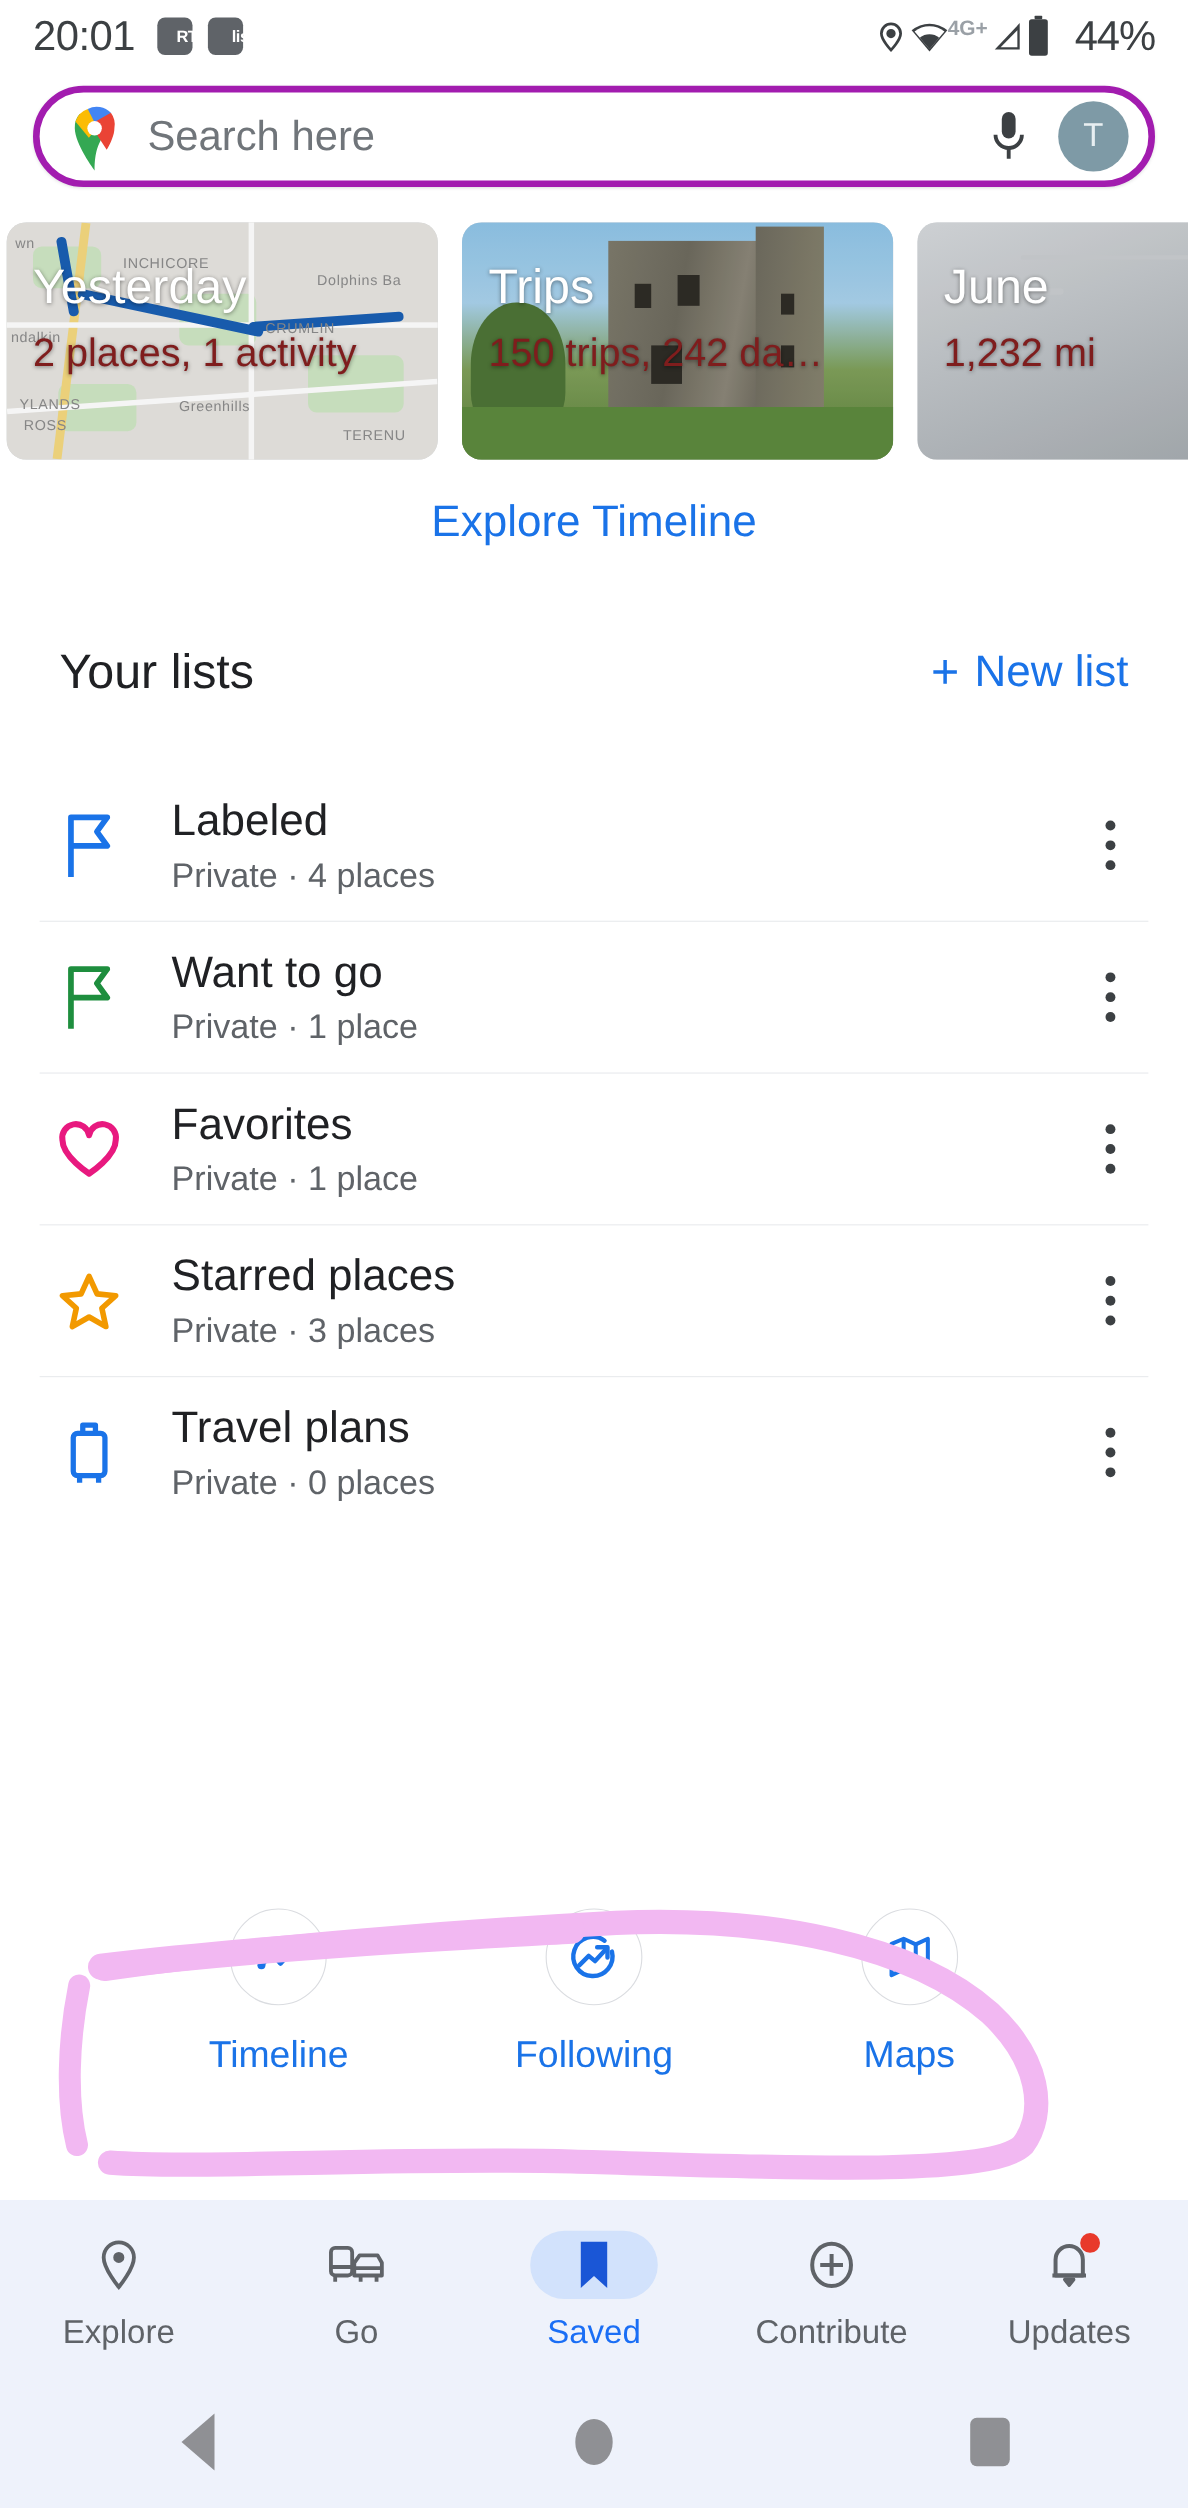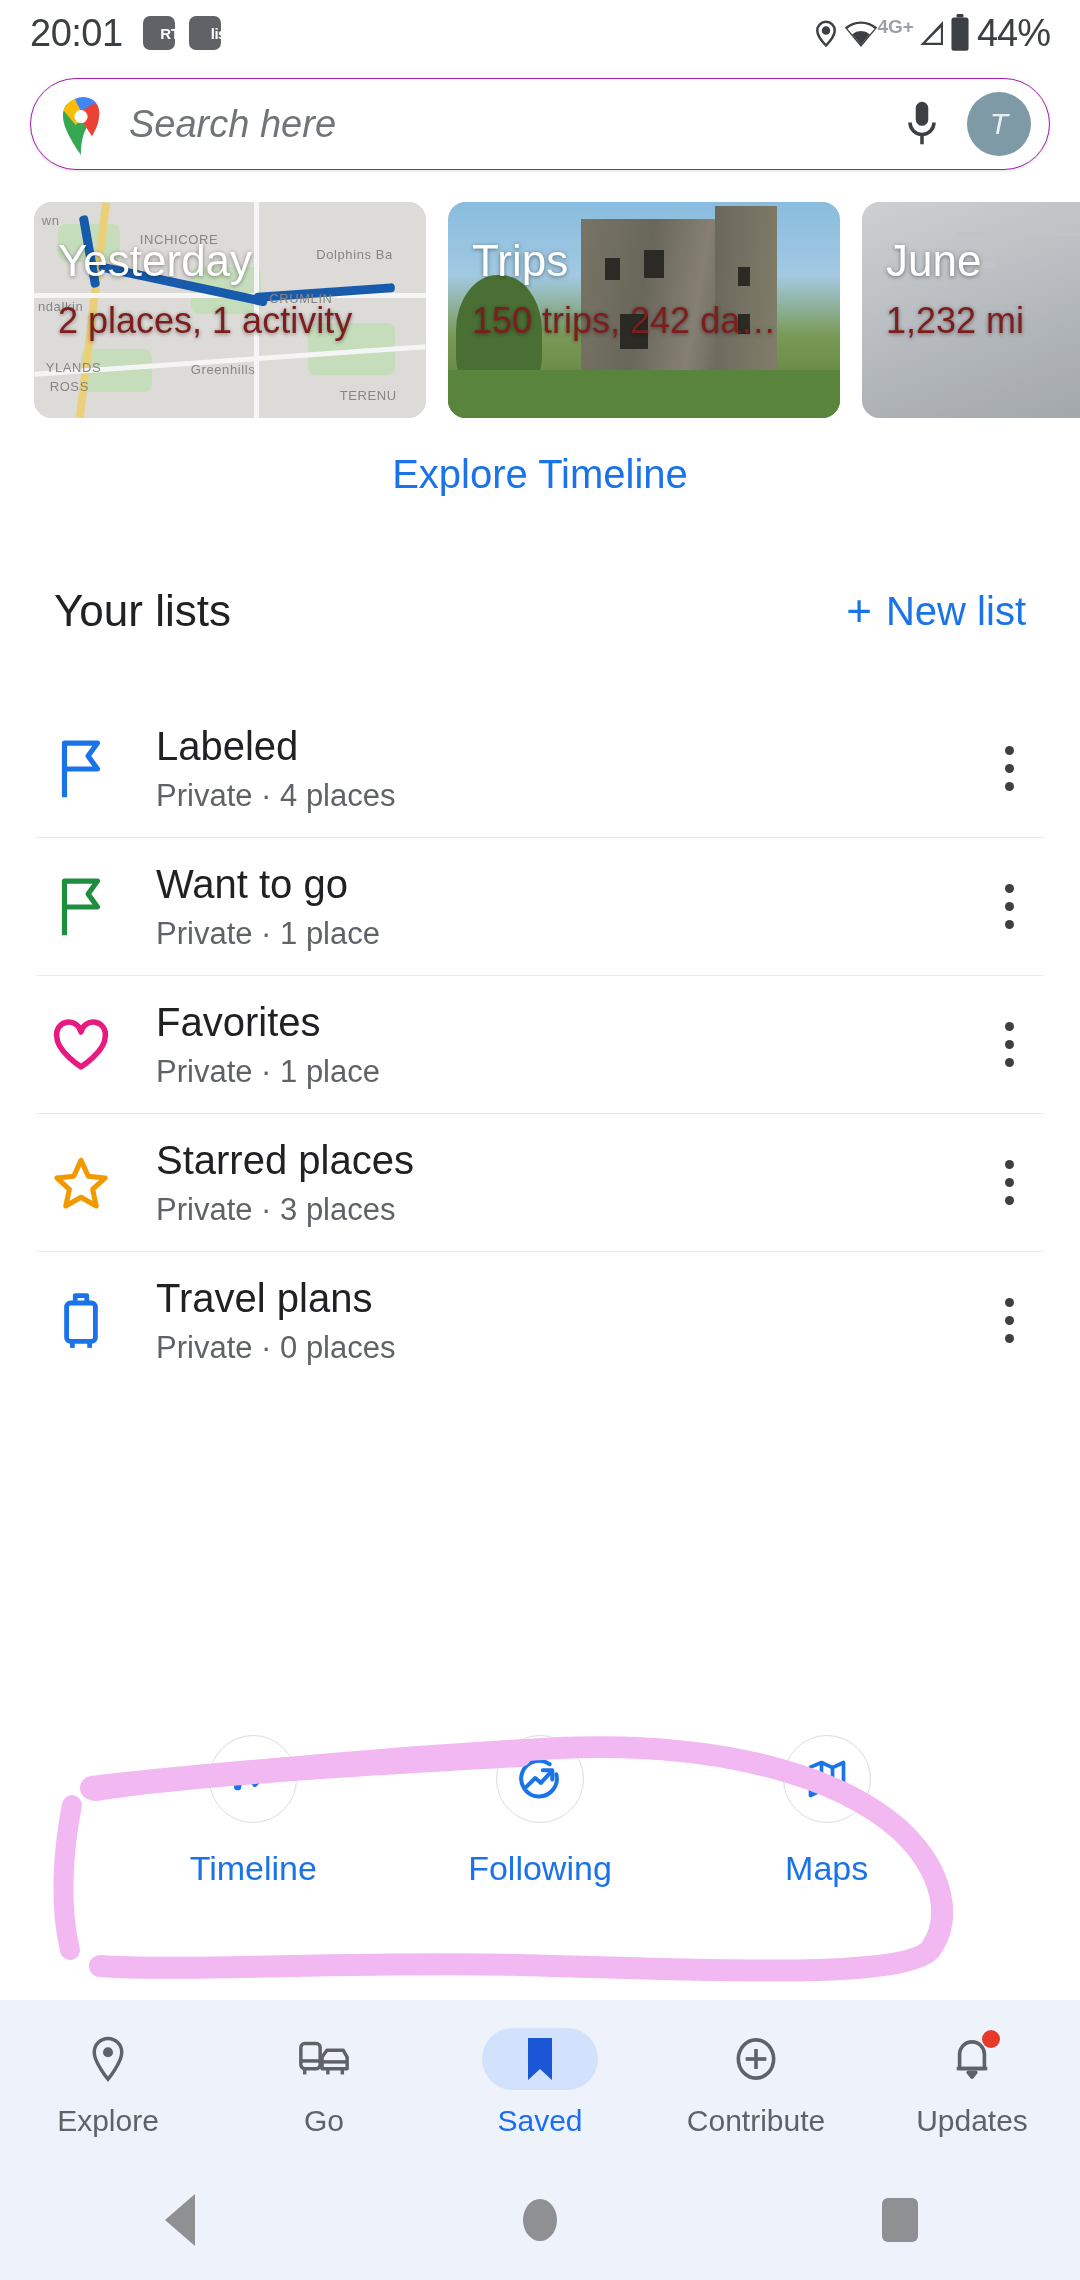--- a/index.html
+++ b/index.html
@@ -21,42 +21,42 @@
   .sb-chip {
     width:32px; height:34px; border-radius:7px; background:#5f6368; color:#fff;
     font-size:15px; font-weight:700; display:flex; align-items:center; justify-content:center;
     letter-spacing:-0.5px;
     padding-left:32px;
   }
   .sb-chip.outline { background:transparent; color:#5f6368; border:0; }
   .sb-spacer { flex:1; }
   .sb-right { display:flex; align-items:center; gap:1px; }
   .sb-net { font-size:19px; font-weight:700; color:#9aa0a6; margin:0 0 12px -4px; }
-  .sb-batt-text { font-size:38px; font-weight:500; color:#3c4043; margin-left:4px; letter-spacing:-1px; }
+  .sb-batt-text { font-size:38px; font-weight:500; color:#3c4043; margin-left:20px; letter-spacing:-1px; }
   svg { display:block; }
 
   
   .searchbar {
     position:absolute; top:78px; left:30px; width:1020px; height:92px;
-    background:#fff; border:1px solid #a21caf; border-radius:46px;
+    background:#fff; border:6px solid #a21caf; border-radius:46px;
     box-shadow:0 1px 3px rgba(60,64,67,0.18);
-    display:flex; align-items:center; padding:0 18px 0 26px;font-style:italic;
+    display:flex; align-items:center; padding:0 18px 0 26px;
   }
   .search-placeholder { flex:1; font-size:38px; color:#70757a; margin-left:24px; }
   .mic-btn { width:58px; height:58px; display:flex; align-items:center; justify-content:center; }
   .avatar {
     width:64px; height:64px; border-radius:50%; background:#7e9aa6;
     display:flex; align-items:center; justify-content:center;
     color:#e8eff2; font-size:30px; margin-left:16px;
   }
 
   
   .cards {
     position:absolute; top:202px; left:0; width:1080px; height:216px;
-    display:flex; gap:22px; padding-left:50px; overflow:hidden;
+    display:flex; gap:22px; padding-left:22px; overflow:hidden;
   }
   .card {
     position:relative; width:392px; height:216px; border-radius:18px; overflow:hidden;
     flex:0 0 auto; background:#cfd3d6;
   }
   .card:first-child { margin-left:-16px; }
   .card-overlay { position:absolute; inset:0; background:rgba(0,0,0,0.04); }
   .card-title {
     position:absolute; left:24px; top:34px; color:#fff; font-size:44px;
     text-shadow:0 1px 4px rgba(0,0,0,0.45); white-space:nowrap;

